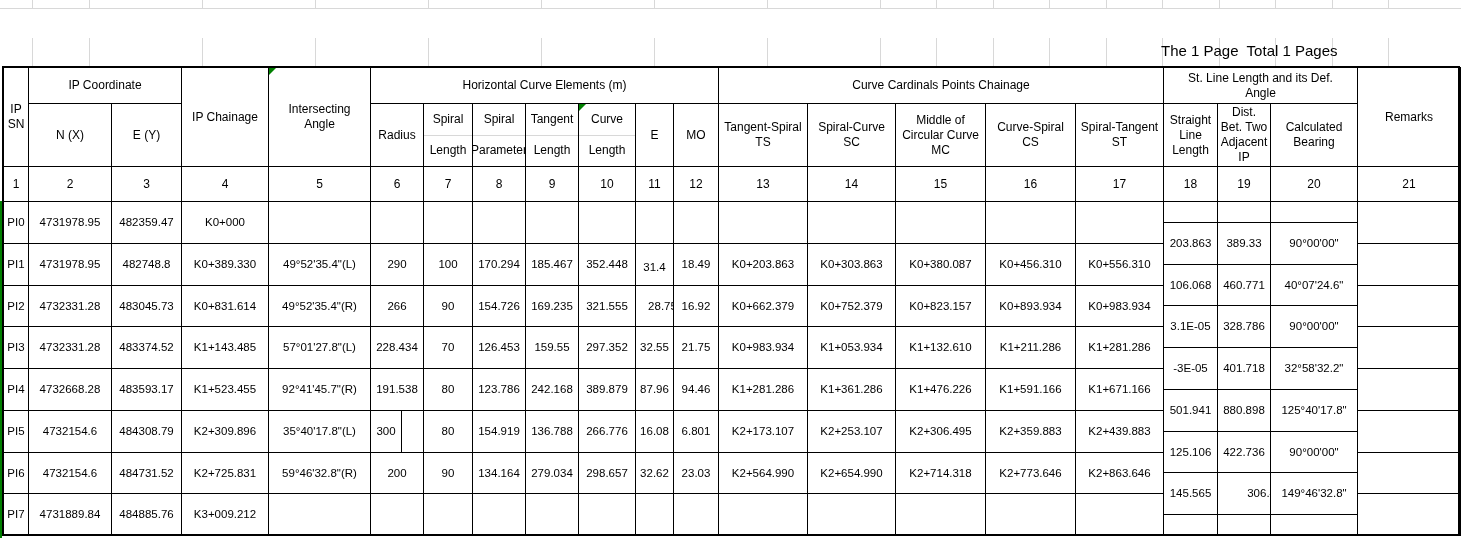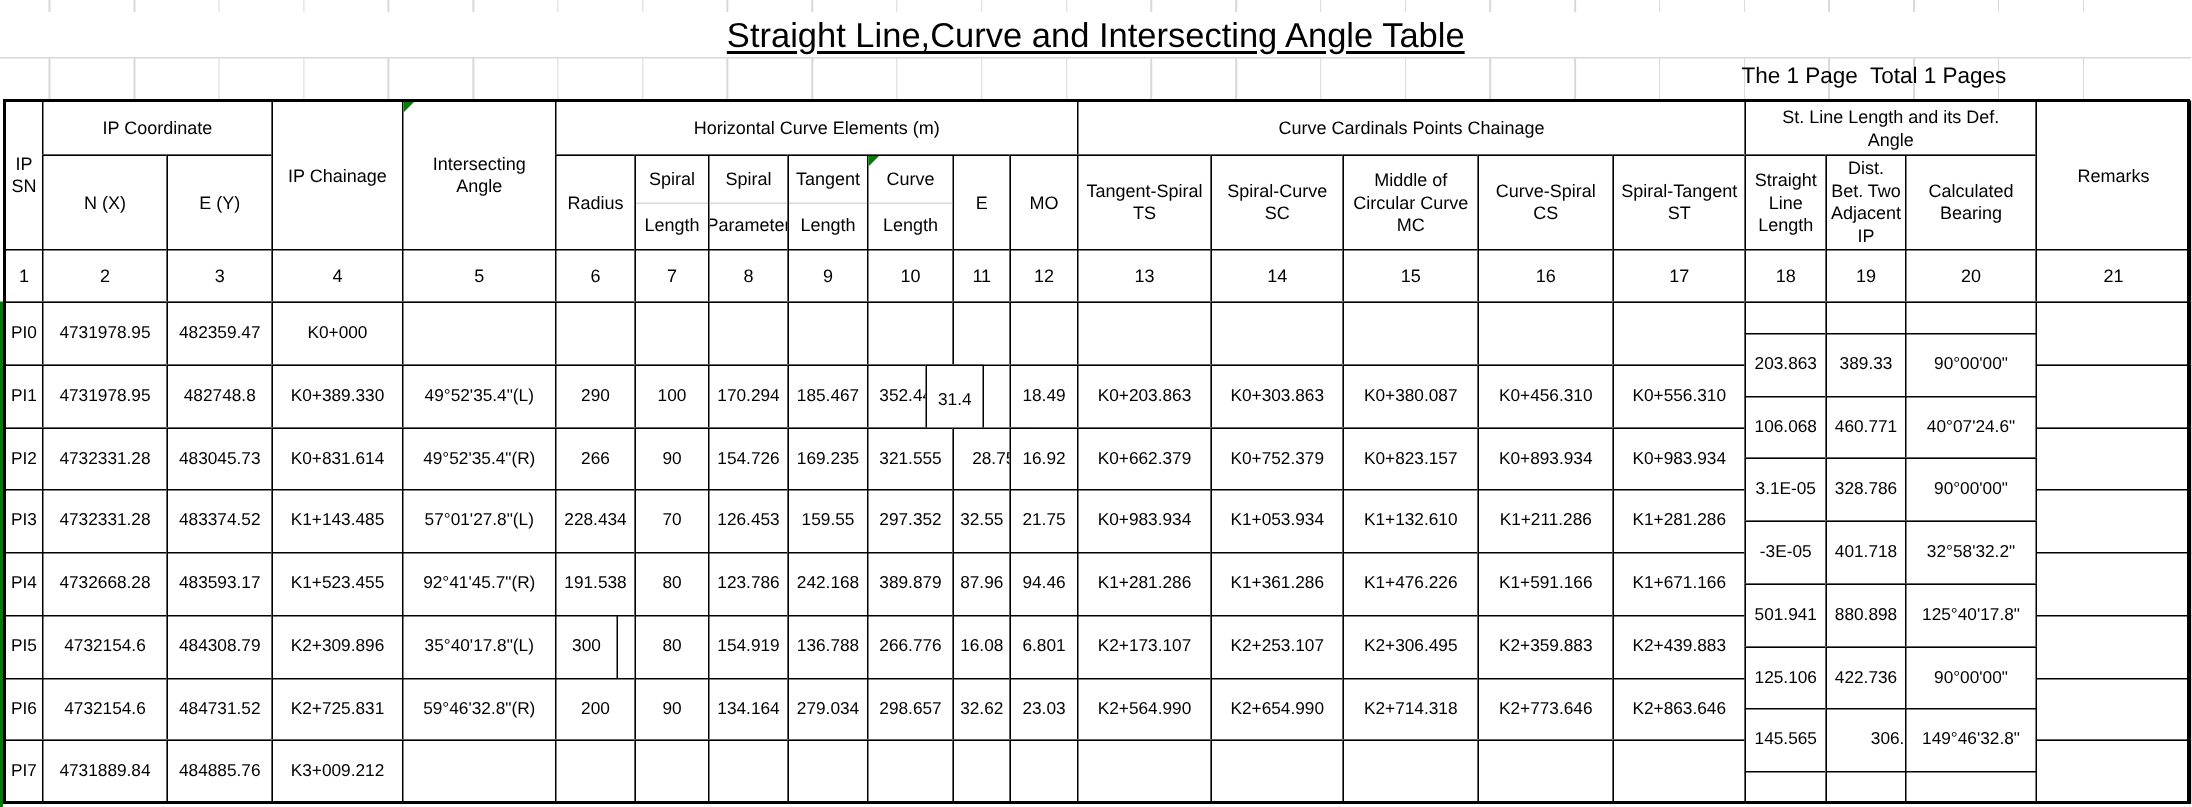--- a/index.html
+++ b/index.html
@@ -29,23 +29,20 @@
   .vsplit > div:last-child{border-bottom:none;}
   .gtri::before{content:"";position:absolute;left:0;top:0;width:0;height:0;
                 border-top:7px solid #008000;border-right:7px solid transparent;}
   .green-strip{position:absolute;left:0;top:201px;width:2px;height:337px;background:#008000;z-index:6;}
 </style>
 </head>
 <body>
 
 <div class="page">
   <div class="strip strip-top"></div>
-  <div class="title-row">
-    <span class="title">Straight Line,Curve and Intersecting Angle Table</span>
-  </div>
   <div class="strip strip-2"></div>
   <span class="page-info">The 1 Page  Total 1 Pages</span>
   <div id="table">
       <div class="cell" style="left: 3px; top: 67px; width: 26px; height: 100px;">IP
 SN</div>
       <div class="cell" style="left: 28px; top: 67px; width: 154px; height: 37px;">IP Coordinate</div>
       <div class="cell" style="left: 28px; top: 103px; width: 84px; height: 64px;">N (X)</div>
       <div class="cell" style="left: 111px; top: 103px; width: 71px; height: 64px;">E (Y)</div>
       <div class="cell" style="left: 181px; top: 67px; width: 88px; height: 100px;">IP Chainage</div>
       <div class="cell gtri" style="left: 268px; top: 67px; width: 103px; height: 100px;">Intersecting
@@ -124,21 +121,21 @@
       <div class="cell data" style="left: 3px; top: 243px; width: 26px; height: 43px;">PI1</div>
       <div class="cell data" style="left: 28px; top: 243px; width: 84px; height: 43px;">4731978.95</div>
       <div class="cell data" style="left: 111px; top: 243px; width: 71px; height: 43px;">482748.8</div>
       <div class="cell data" style="left: 181px; top: 243px; width: 88px; height: 43px;">K0+389.330</div>
       <div class="cell data" style="left: 268px; top: 243px; width: 103px; height: 43px;">49°52'35.4"(L)</div>
       <div class="cell data" style="left: 370px; top: 243px; width: 54px; height: 43px;">290</div>
       <div class="cell data" style="left: 423px; top: 243px; width: 50px; height: 43px;">100</div>
       <div class="cell data" style="left: 472px; top: 243px; width: 54px; height: 43px;">170.294</div>
       <div class="cell data" style="left: 525px; top: 243px; width: 54px; height: 43px;">185.467</div>
       <div class="cell data" style="left: 578px; top: 243px; width: 58px; height: 43px;">352.448</div>
-      <div class="cell data" style="left: 617px; top: 243px; width: 39px; height: 48px;">31.4</div>
+      <div class="cell data" style="left: 635px; top: 243px; width: 39px; height: 48px;">31.4</div>
       <div class="cell data" style="left: 673px; top: 243px; width: 46px; height: 43px;">18.49</div>
       <div class="cell data" style="left: 718px; top: 243px; width: 90px; height: 43px;">K0+203.863</div>
       <div class="cell data" style="left: 807px; top: 243px; width: 89px; height: 43px;">K0+303.863</div>
       <div class="cell data" style="left: 895px; top: 243px; width: 91px; height: 43px;">K0+380.087</div>
       <div class="cell data" style="left: 985px; top: 243px; width: 91px; height: 43px;">K0+456.310</div>
       <div class="cell data" style="left: 1075px; top: 243px; width: 89px; height: 43px;">K0+556.310</div>
       <div class="cell" style="left: 1357px; top: 243px; width: 104px; height: 43px;"></div>
       <div class="cell data" style="left: 3px; top: 285px; width: 26px; height: 42px;">PI2</div>
       <div class="cell data" style="left: 28px; top: 285px; width: 84px; height: 42px;">4732331.28</div>
       <div class="cell data" style="left: 111px; top: 285px; width: 71px; height: 42px;">483045.73</div>
@@ -191,21 +188,21 @@
       <div class="cell data" style="left: 807px; top: 368px; width: 89px; height: 43px;">K1+361.286</div>
       <div class="cell data" style="left: 895px; top: 368px; width: 91px; height: 43px;">K1+476.226</div>
       <div class="cell data" style="left: 985px; top: 368px; width: 91px; height: 43px;">K1+591.166</div>
       <div class="cell data" style="left: 1075px; top: 368px; width: 89px; height: 43px;">K1+671.166</div>
       <div class="cell" style="left: 1357px; top: 368px; width: 104px; height: 43px;"></div>
       <div class="cell data" style="left: 3px; top: 410px; width: 26px; height: 43px;">PI5</div>
       <div class="cell data" style="left: 28px; top: 410px; width: 84px; height: 43px;">4732154.6</div>
       <div class="cell data" style="left: 111px; top: 410px; width: 71px; height: 43px;">484308.79</div>
       <div class="cell data" style="left: 181px; top: 410px; width: 88px; height: 43px;">K2+309.896</div>
       <div class="cell data" style="left: 268px; top: 410px; width: 103px; height: 43px;">35°40'17.8"(L)</div>
-      <div class="cell data" style="left: 370px; top: 410px; width: 42px; height: 43px;">300</div>
+      <div class="cell data" style="left: 370px; top: 410px; width: 32px; height: 43px;">300</div>
       <div class="cell data" style="left: 423px; top: 410px; width: 50px; height: 43px;">80</div>
       <div class="cell data" style="left: 472px; top: 410px; width: 54px; height: 43px;">154.919</div>
       <div class="cell data" style="left: 525px; top: 410px; width: 54px; height: 43px;">136.788</div>
       <div class="cell data" style="left: 578px; top: 410px; width: 58px; height: 43px;">266.776</div>
       <div class="cell data" style="left: 635px; top: 410px; width: 39px; height: 43px;">16.08</div>
       <div class="cell data" style="left: 673px; top: 410px; width: 46px; height: 43px;">6.801</div>
       <div class="cell data" style="left: 718px; top: 410px; width: 90px; height: 43px;">K2+173.107</div>
       <div class="cell data" style="left: 807px; top: 410px; width: 89px; height: 43px;">K2+253.107</div>
       <div class="cell data" style="left: 895px; top: 410px; width: 91px; height: 43px;">K2+306.495</div>
       <div class="cell data" style="left: 985px; top: 410px; width: 91px; height: 43px; text-align: center;">K2+359.883</div>

